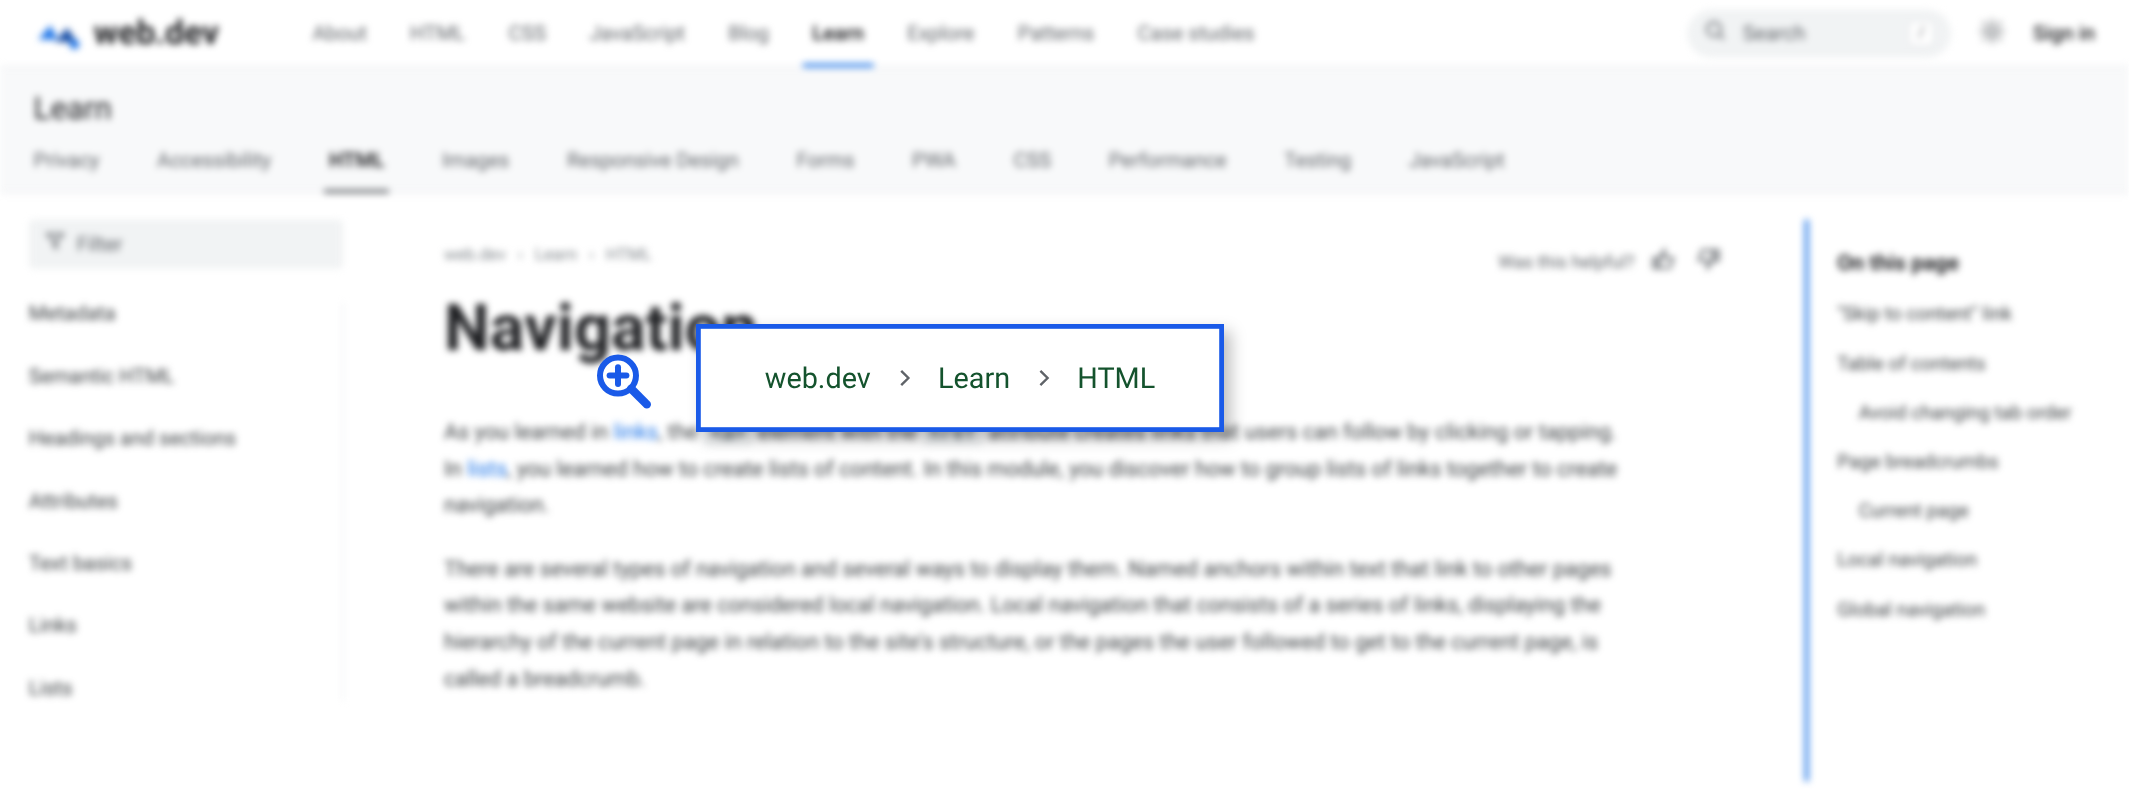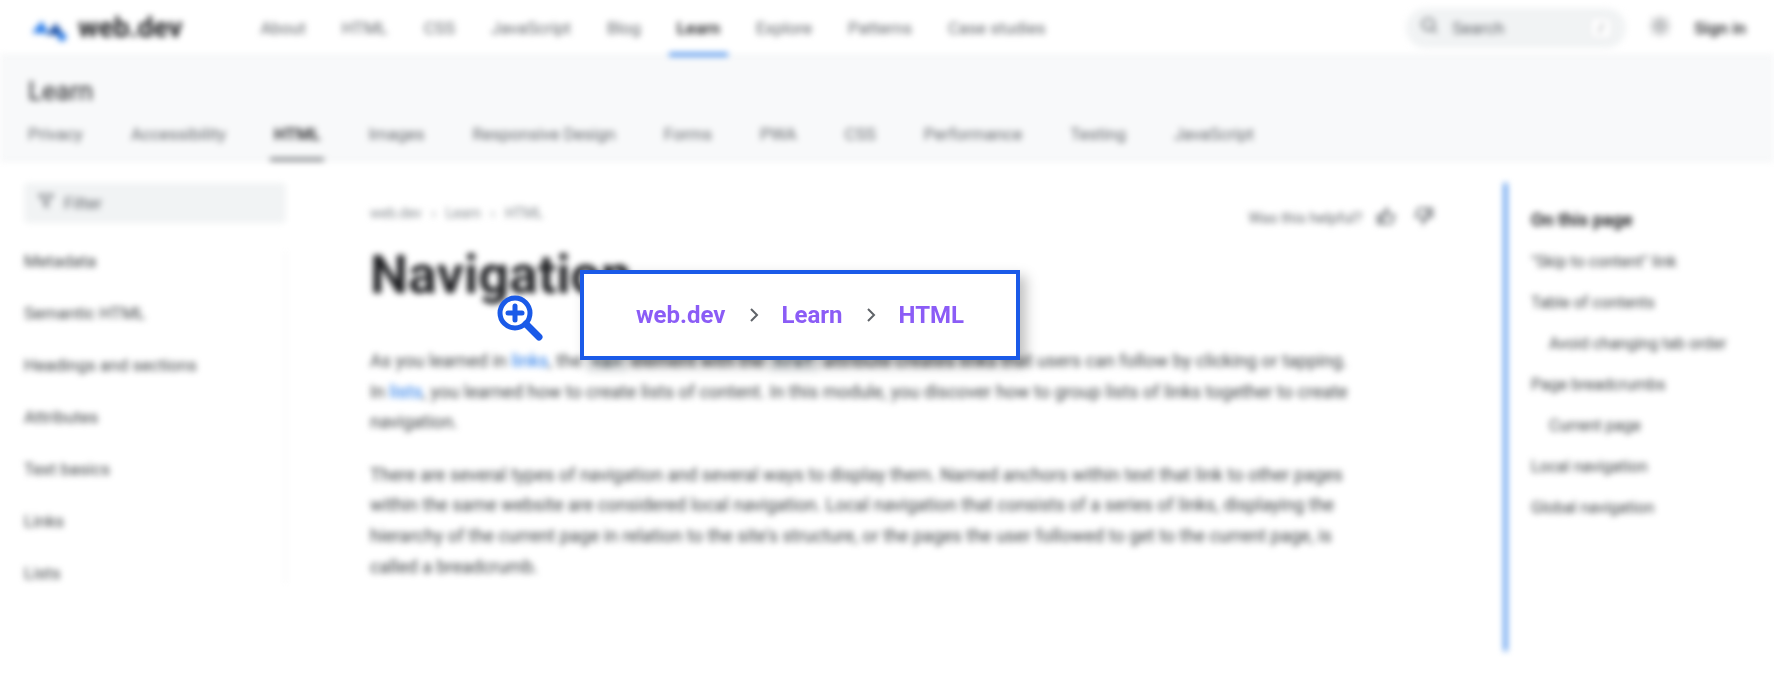--- a/index.html
+++ b/index.html
@@ -107,21 +107,21 @@
   position: absolute; left: 495px; top: 293px; width: 48px; height: 48px;
   z-index: 30;
 }
 .zoom-lens svg { width: 48px; height: 48px; }
 .zoom-panel {
   position: absolute; left: 580px; top: 270px; width: 440px; height: 90px;
   background: #fff; border: 4px solid #1a5ae8; z-index: 25;
   box-shadow: 6px 6px 12px rgba(0,0,0,0.25);
   display: flex; align-items: center; justify-content: center;
 }
-.zoom-bc { display: flex; align-items: center; gap: 20px; font-size: 24px; color: #8b5cf6; font-weight: bold;}
+.zoom-bc { display: flex; align-items: center; gap: 20px; font-size: 24px; color: #14532d;}
 .zoom-bc .sep svg { width: 16px; height: 16px; }
 </style>
 </head>
 <body>
 
 <div class="blurred">
 
   <div class="topbar">
     <div class="logo-wrap">
       <span class="logo-mark">

